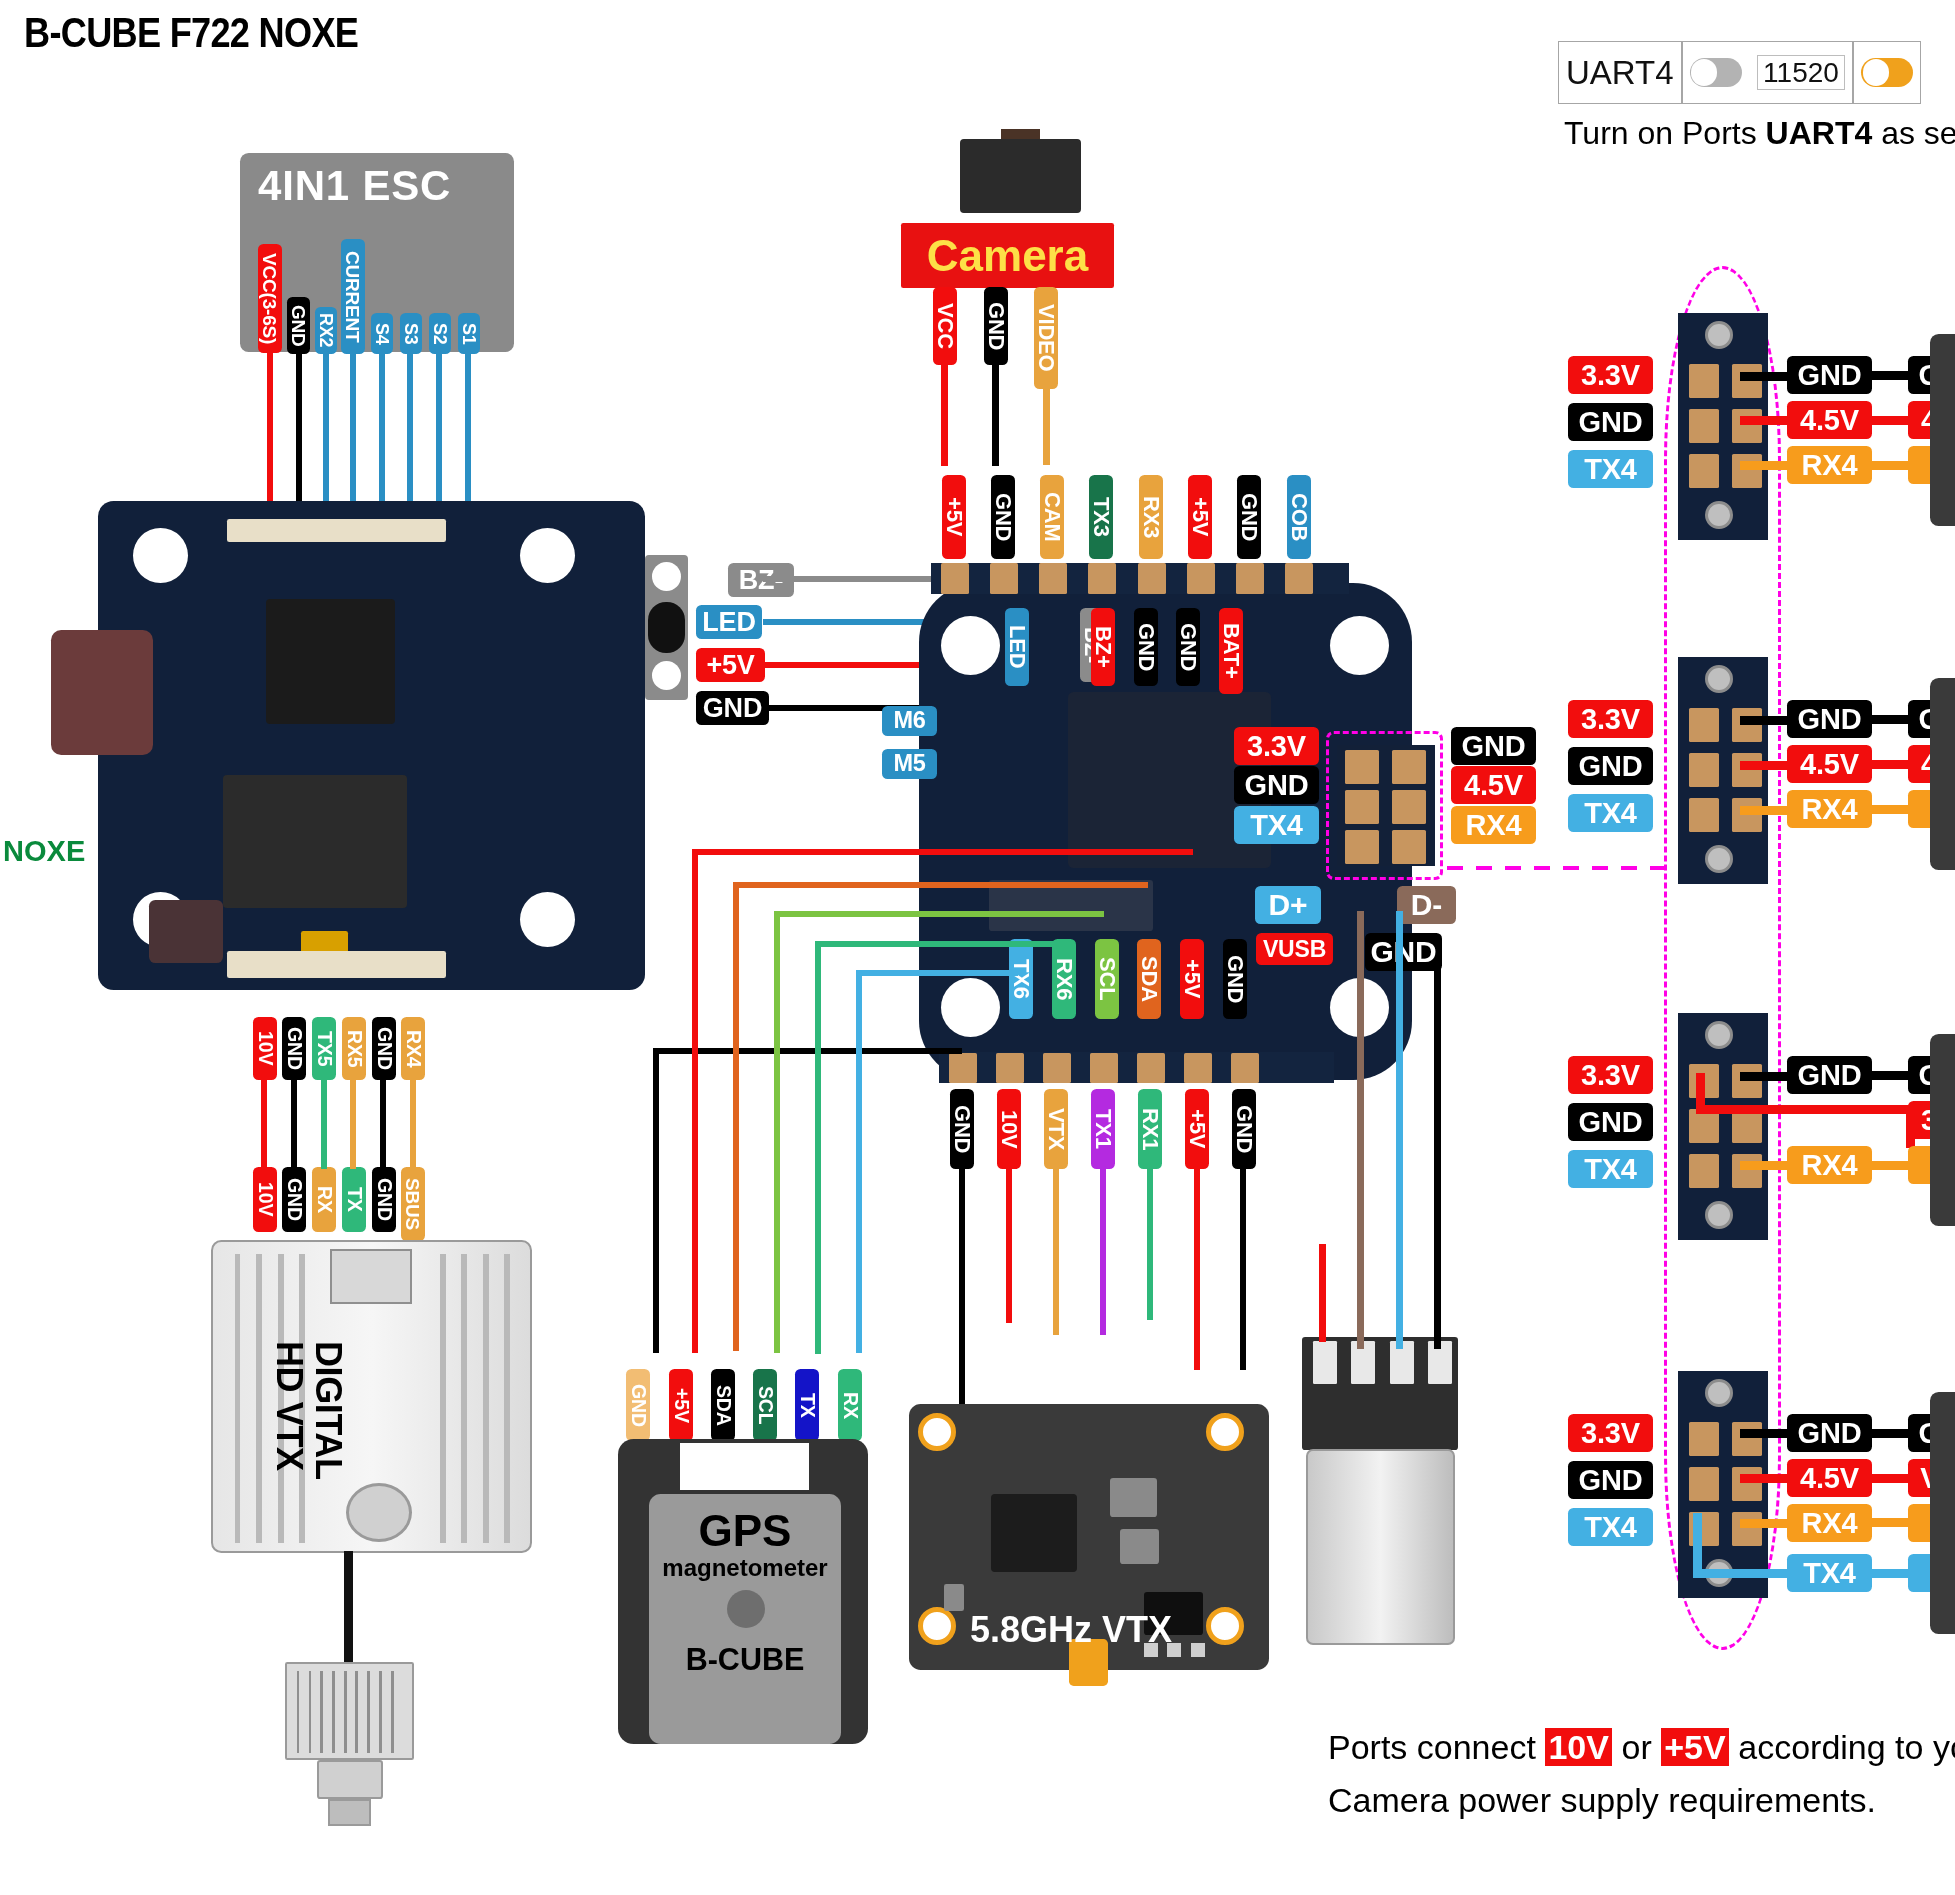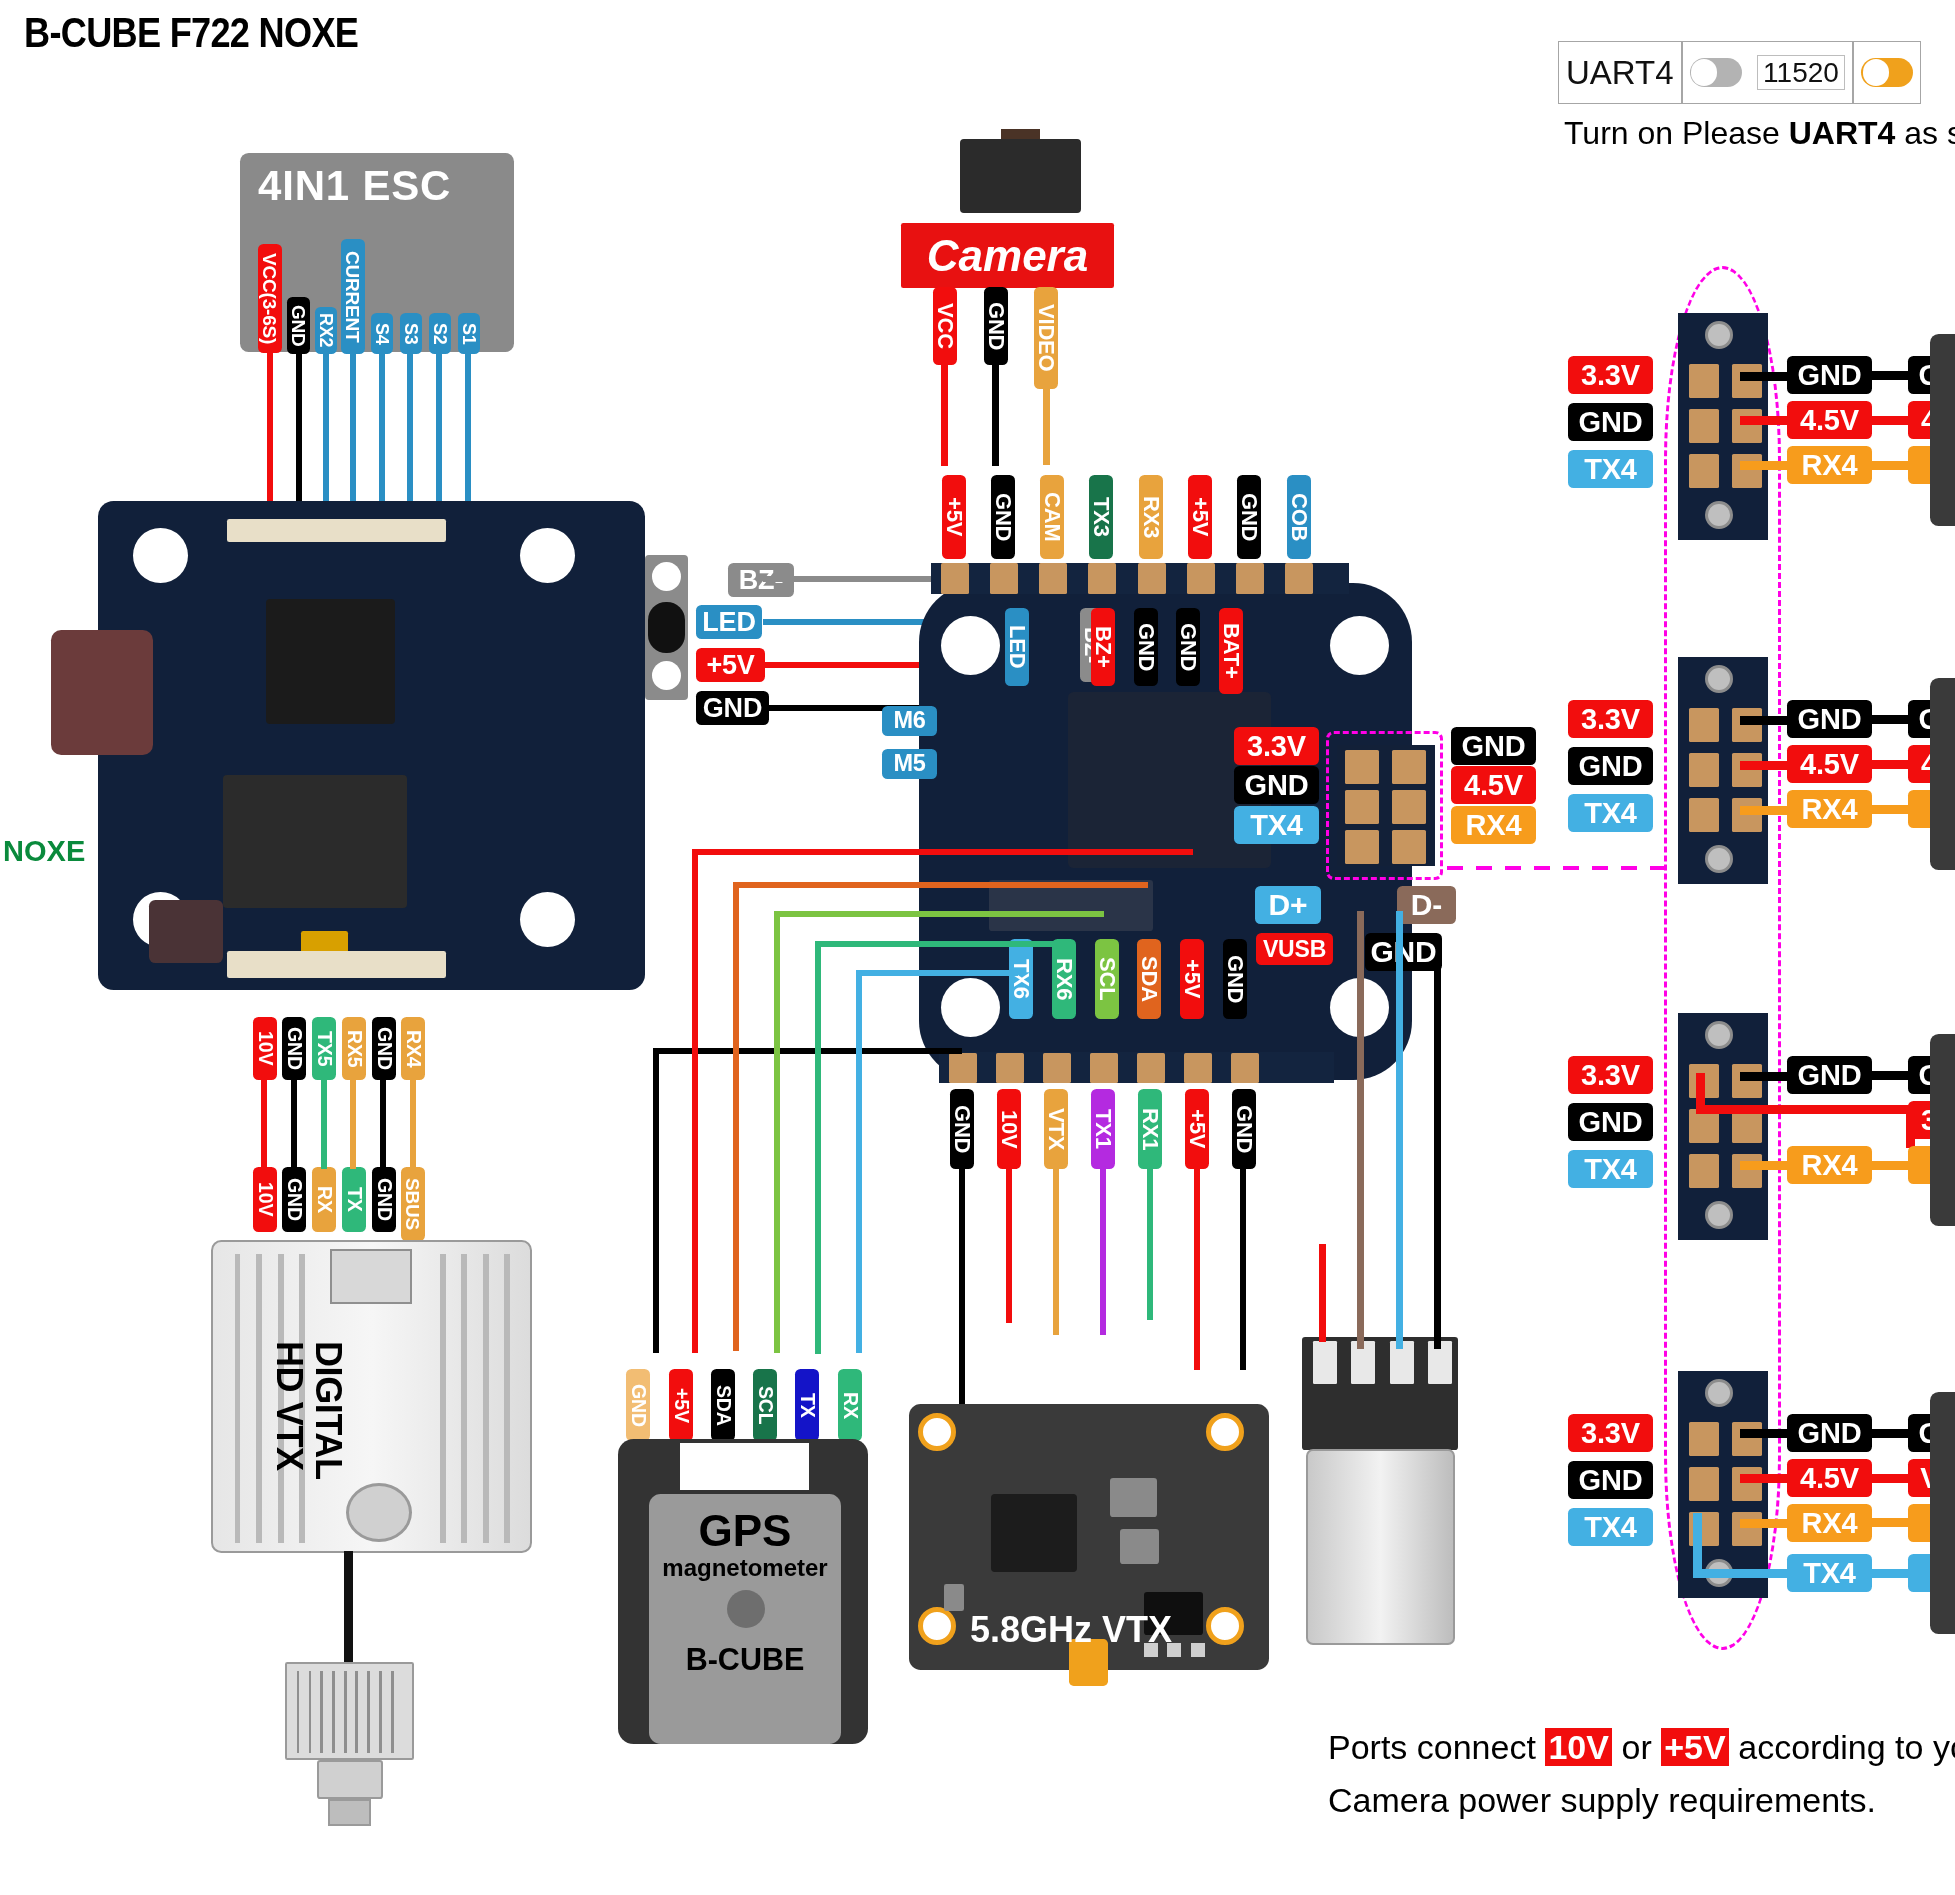--- a/index.html
+++ b/index.html
@@ -136,24 +136,23 @@
   }
 
   
   .plain { position:absolute; color:#000; }
   #bootLbl { position:absolute; left:3.1px; top:835px; font-size:29px; color:#0a8a3c; font-weight:600; }
 
   
   #camBlk { position:absolute; background:#2b2b2b; border-radius:3.9px; }
   #camRibbon{ position:absolute; background:#4a3326; }
   #camTag {
-    position:absolute; background:#e81111; color:#ffffff; font-weight:800;
+    position:absolute; background:#e81111; color:#fde047; font-weight:800;
     display:flex; align-items:center; justify-content:center;
     border-radius:2.3px;
-    font-style:italic;
   }
 
   
   #usbPcb { position:absolute; background:#2e2e2e; border-radius:3.1px; }
   #usbShell {
     position:absolute; background:linear-gradient(90deg,#c9c9c9,#f2f2f2,#bdbdbd);
     border-radius:7px; border:2px solid #9a9a9a;
   }
   .usbpin { position:absolute; background:#e8e8e8; border-radius:1.2px; }
 
@@ -182,21 +181,21 @@
       </span>
     <span class="baud-box">11520</span>
   </div>
   <div class="uart-cell">
     <span class="toggle tg-amber">
         <span class="knob"></span>
       </span>
   </div>
 </div>
 <div id="uartCaption">
-  <span>Turn on Please </span><b>UART4</b><span> as serial RX</span>
+  <span>Turn on Ports </span><b>UART4</b><span> as serial RX</span>
 </div>
 
 <div id="esc" style="left:240px; top:153px; width:274px; height:199px;"></div>
 <div id="escTitle" style="left:258px; top:162px;">4IN1  ESC</div>
 
 <div class="chip v c-red" style="left:258px; top:244px; width:23.5px; height:109px; font-size:19px;">VCC(3-6S)</div>
 <div class="chip v c-black" style="left:287px; top:297px; width:23px; height:57px; font-size:19px;">GND</div>
 <div class="chip v c-blue" style="left:315px; top:307px; width:22px; height:47px; font-size:18px;">RX2</div>
 <div class="chip v c-blue" style="left:341px; top:239px; width:23.5px; height:115px; font-size:19px;">CURRENT</div>
 <div class="chip v c-blue" style="left:371px; top:313px; width:22px; height:41px; font-size:18px;">S4</div>

